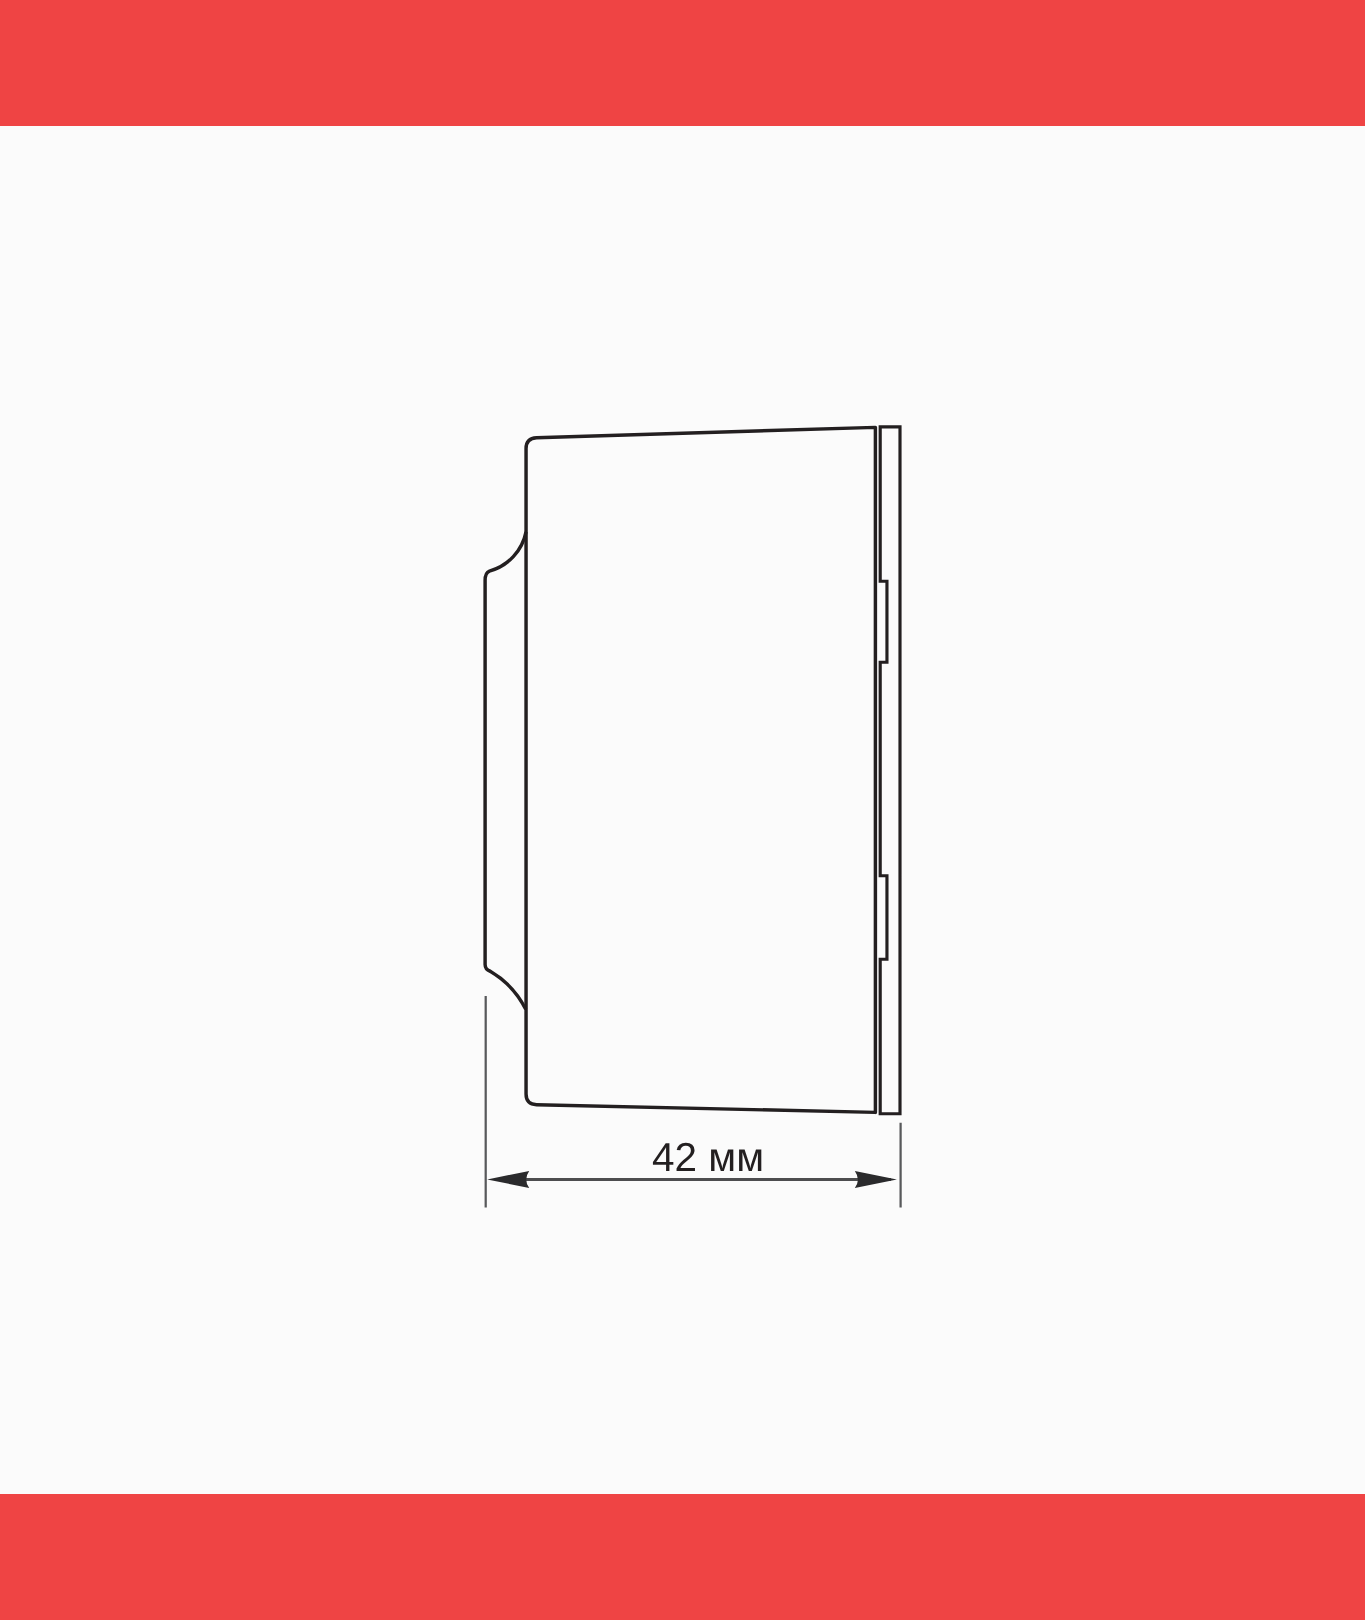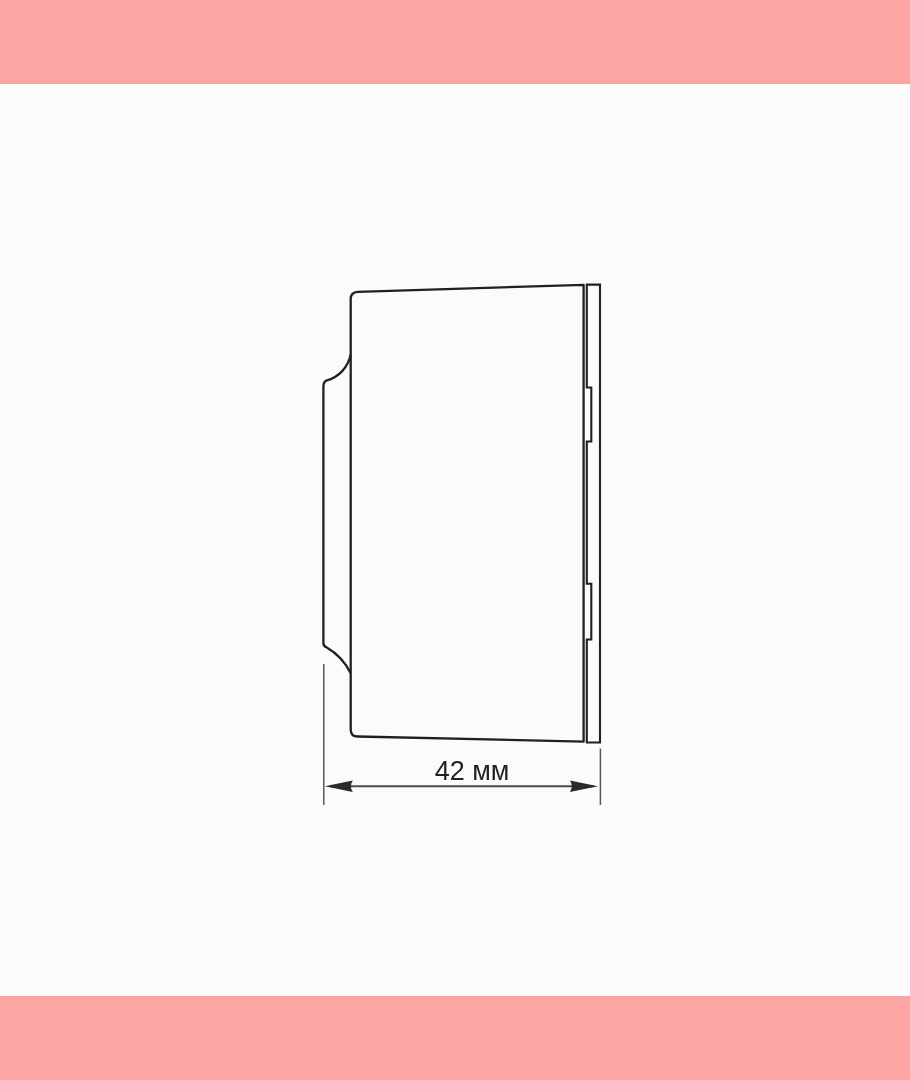--- a/index.html
+++ b/index.html
@@ -1,16 +1,16 @@
 <!DOCTYPE html>
 <html><head>
 <meta charset="utf-8">
 <style>
   html,body{margin:0;padding:0;background:#ffffff;}
-  .page{width:910px;height:1080px;position:relative;background:#fca5a5;overflow:hidden;}
+  .page{width:910px;height:1080px;position:relative;background:#ef4444;overflow:hidden;}
   svg{position:absolute;left:0;top:0;}
   text{font-family:"Liberation Sans",sans-serif;}
 </style>
 </head>
 <body>
 <div class="page">
 <svg width="910" height="1080" viewBox="0 0 910 1080">
 
   <rect x="0" y="84" width="910" height="912" fill="#fbfbfb"></rect>
 

